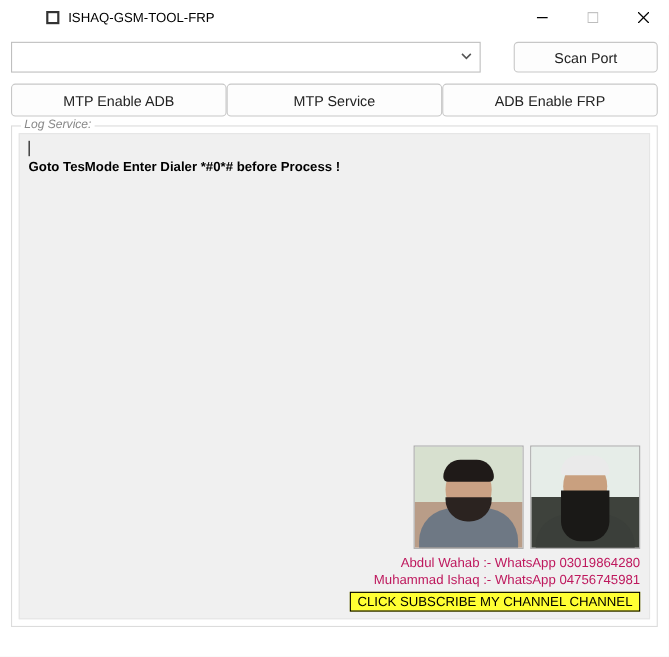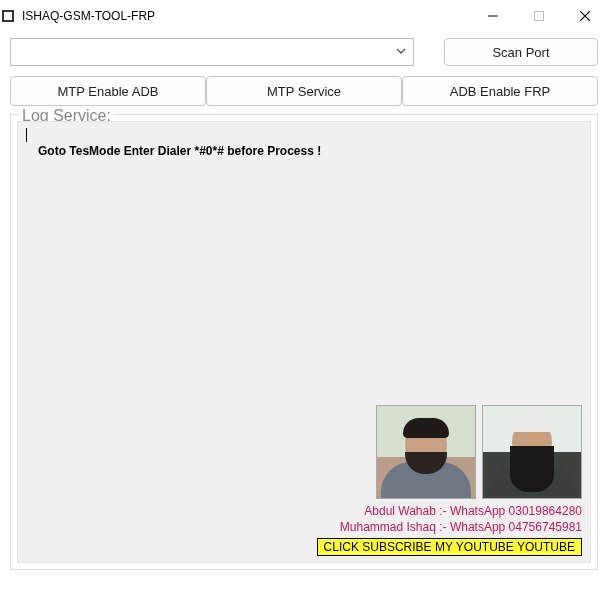--- a/index.html
+++ b/index.html
@@ -9,22 +9,23 @@
     width: 608px;
     height: 597px;
     overflow: hidden;
     font-size: 12px;
     color: #000;
   }
   .titlebar {
     height: 32px;
     display: flex;
     align-items: center;
-    padding-left: 0;
+    padding-left: 24px;
     background: #fff;
+    margin-left: 16px;
   }
   .titlebar .app-icon {
     width: 16px;
     height: 16px;
     margin-right: 6px;
     display: inline-flex;
     align-items: center;
     justify-content: center;
   }
   .titlebar .title {
@@ -73,21 +74,21 @@
     background: #fdfdfd;
     border-radius: 4px;
     display: flex;
     align-items: center;
     justify-content: center;
     font-size: 13px;
     color: #222;
     cursor: default;
   }
   .btn.scan {
-    width: 154px;
+    width: 131px;
     height: 28px;
   }
   .row2 {
     display: flex;
     margin-bottom: 8px;
   }
   .row2 .btn {
     flex: 1;
     height: 30px;
   }
@@ -96,30 +97,31 @@
     position: relative;
     padding: 6px;
     height: 456px;
   }
   .legend {
     position: absolute;
     top: -8px;
     left: 8px;
     background: #fff;
     color: #888;
-    font-size: 16px;
+    font-size: 11px;
     padding: 0 3px;
+    font-style: italic;
   }
   .logbox {
     width: 100%;
     height: 100%;
     background: #f0f0f0;
     border: 1px solid #e5e5e5;
     position: relative;
-    padding: 6px 20px;
+    padding: 6px 8px;
     font-size: 12px;
   }
   .cursor-line {
     width: 1px;
     height: 14px;
     background: #000;
     position: absolute;
     top: 6px;
     left: 8px;
   }
@@ -259,18 +261,18 @@
           <div class="photo photo2">
             <div class="photo2-bg"></div>
             <div class="shirt"></div>
             <div class="head"></div>
             <div class="beard"></div>
             <div class="cap"></div>
           </div>
         </div>
         <div class="contact">Abdul Wahab :- WhatsApp 03019864280</div>
         <div class="contact">Muhammad Ishaq :- WhatsApp 04756745981</div>
-        <span class="subscribe">CLICK SUBSCRIBE MY YOUTUBE YOUTUBE</span>
+        <span class="subscribe">CLICK SUBSCRIBE MY CHANNEL CHANNEL</span>
       </div>
     </div>
   </div>
 
 </div>
 
 </body></html>

